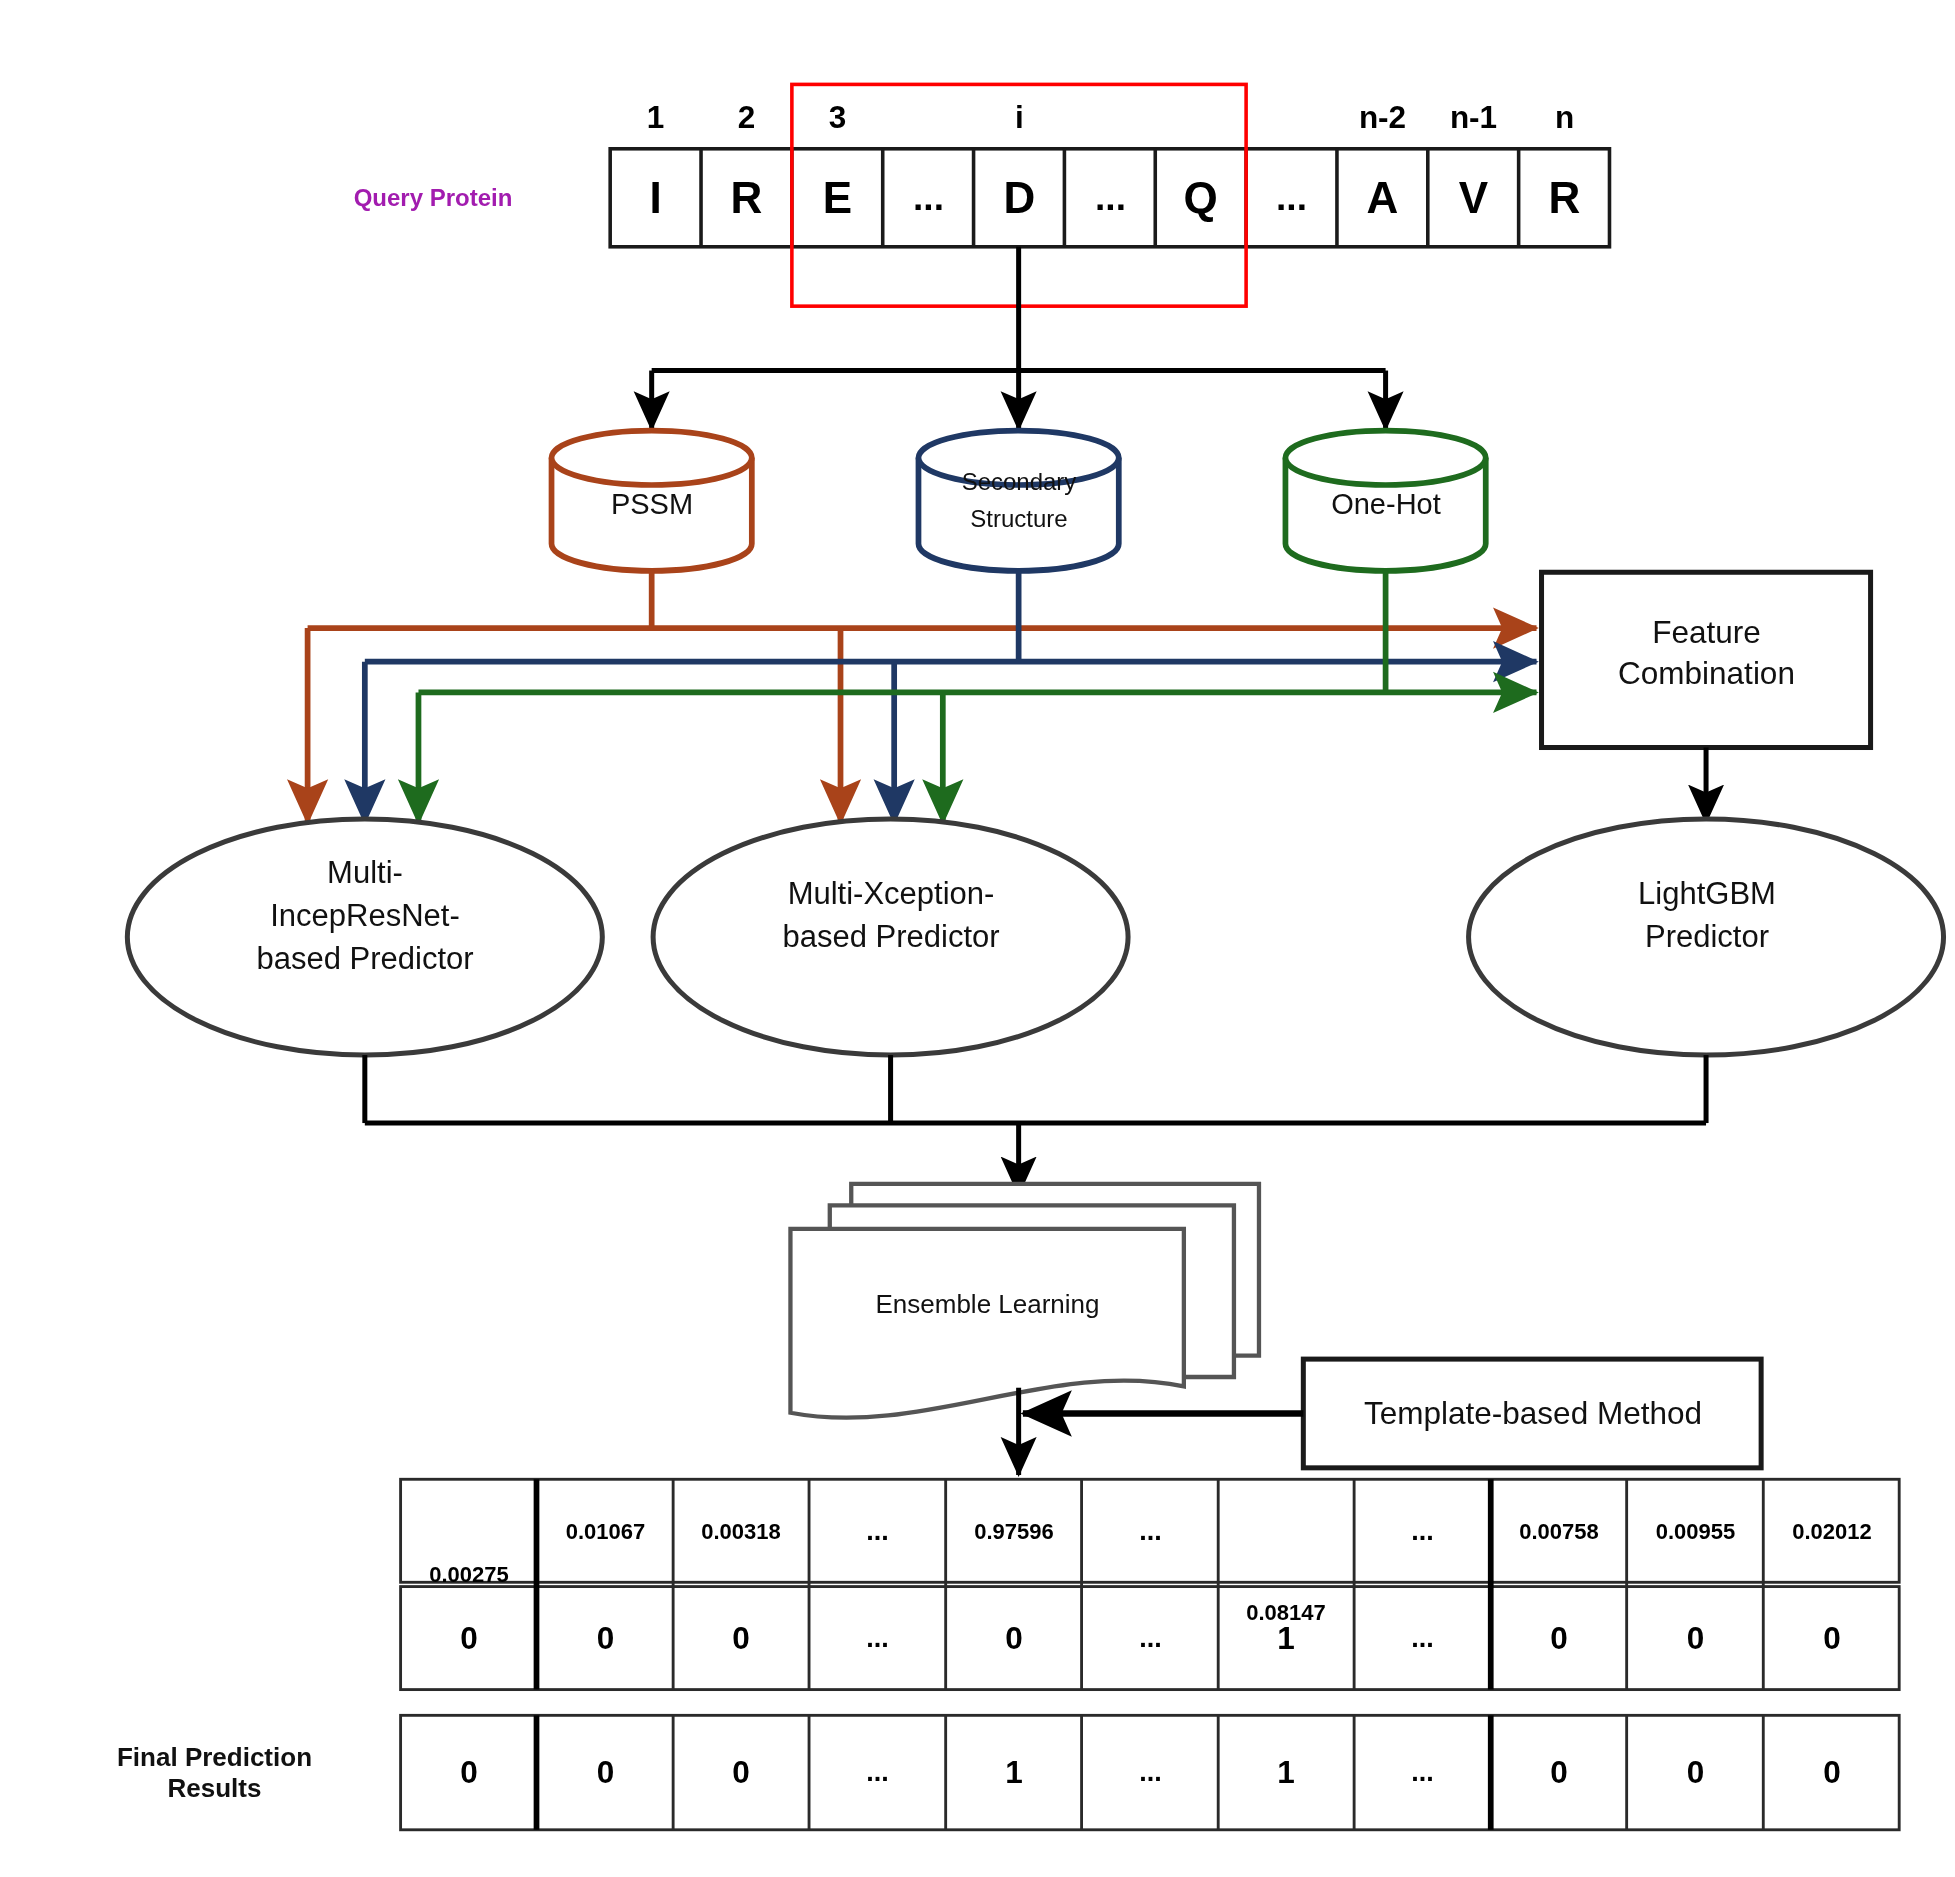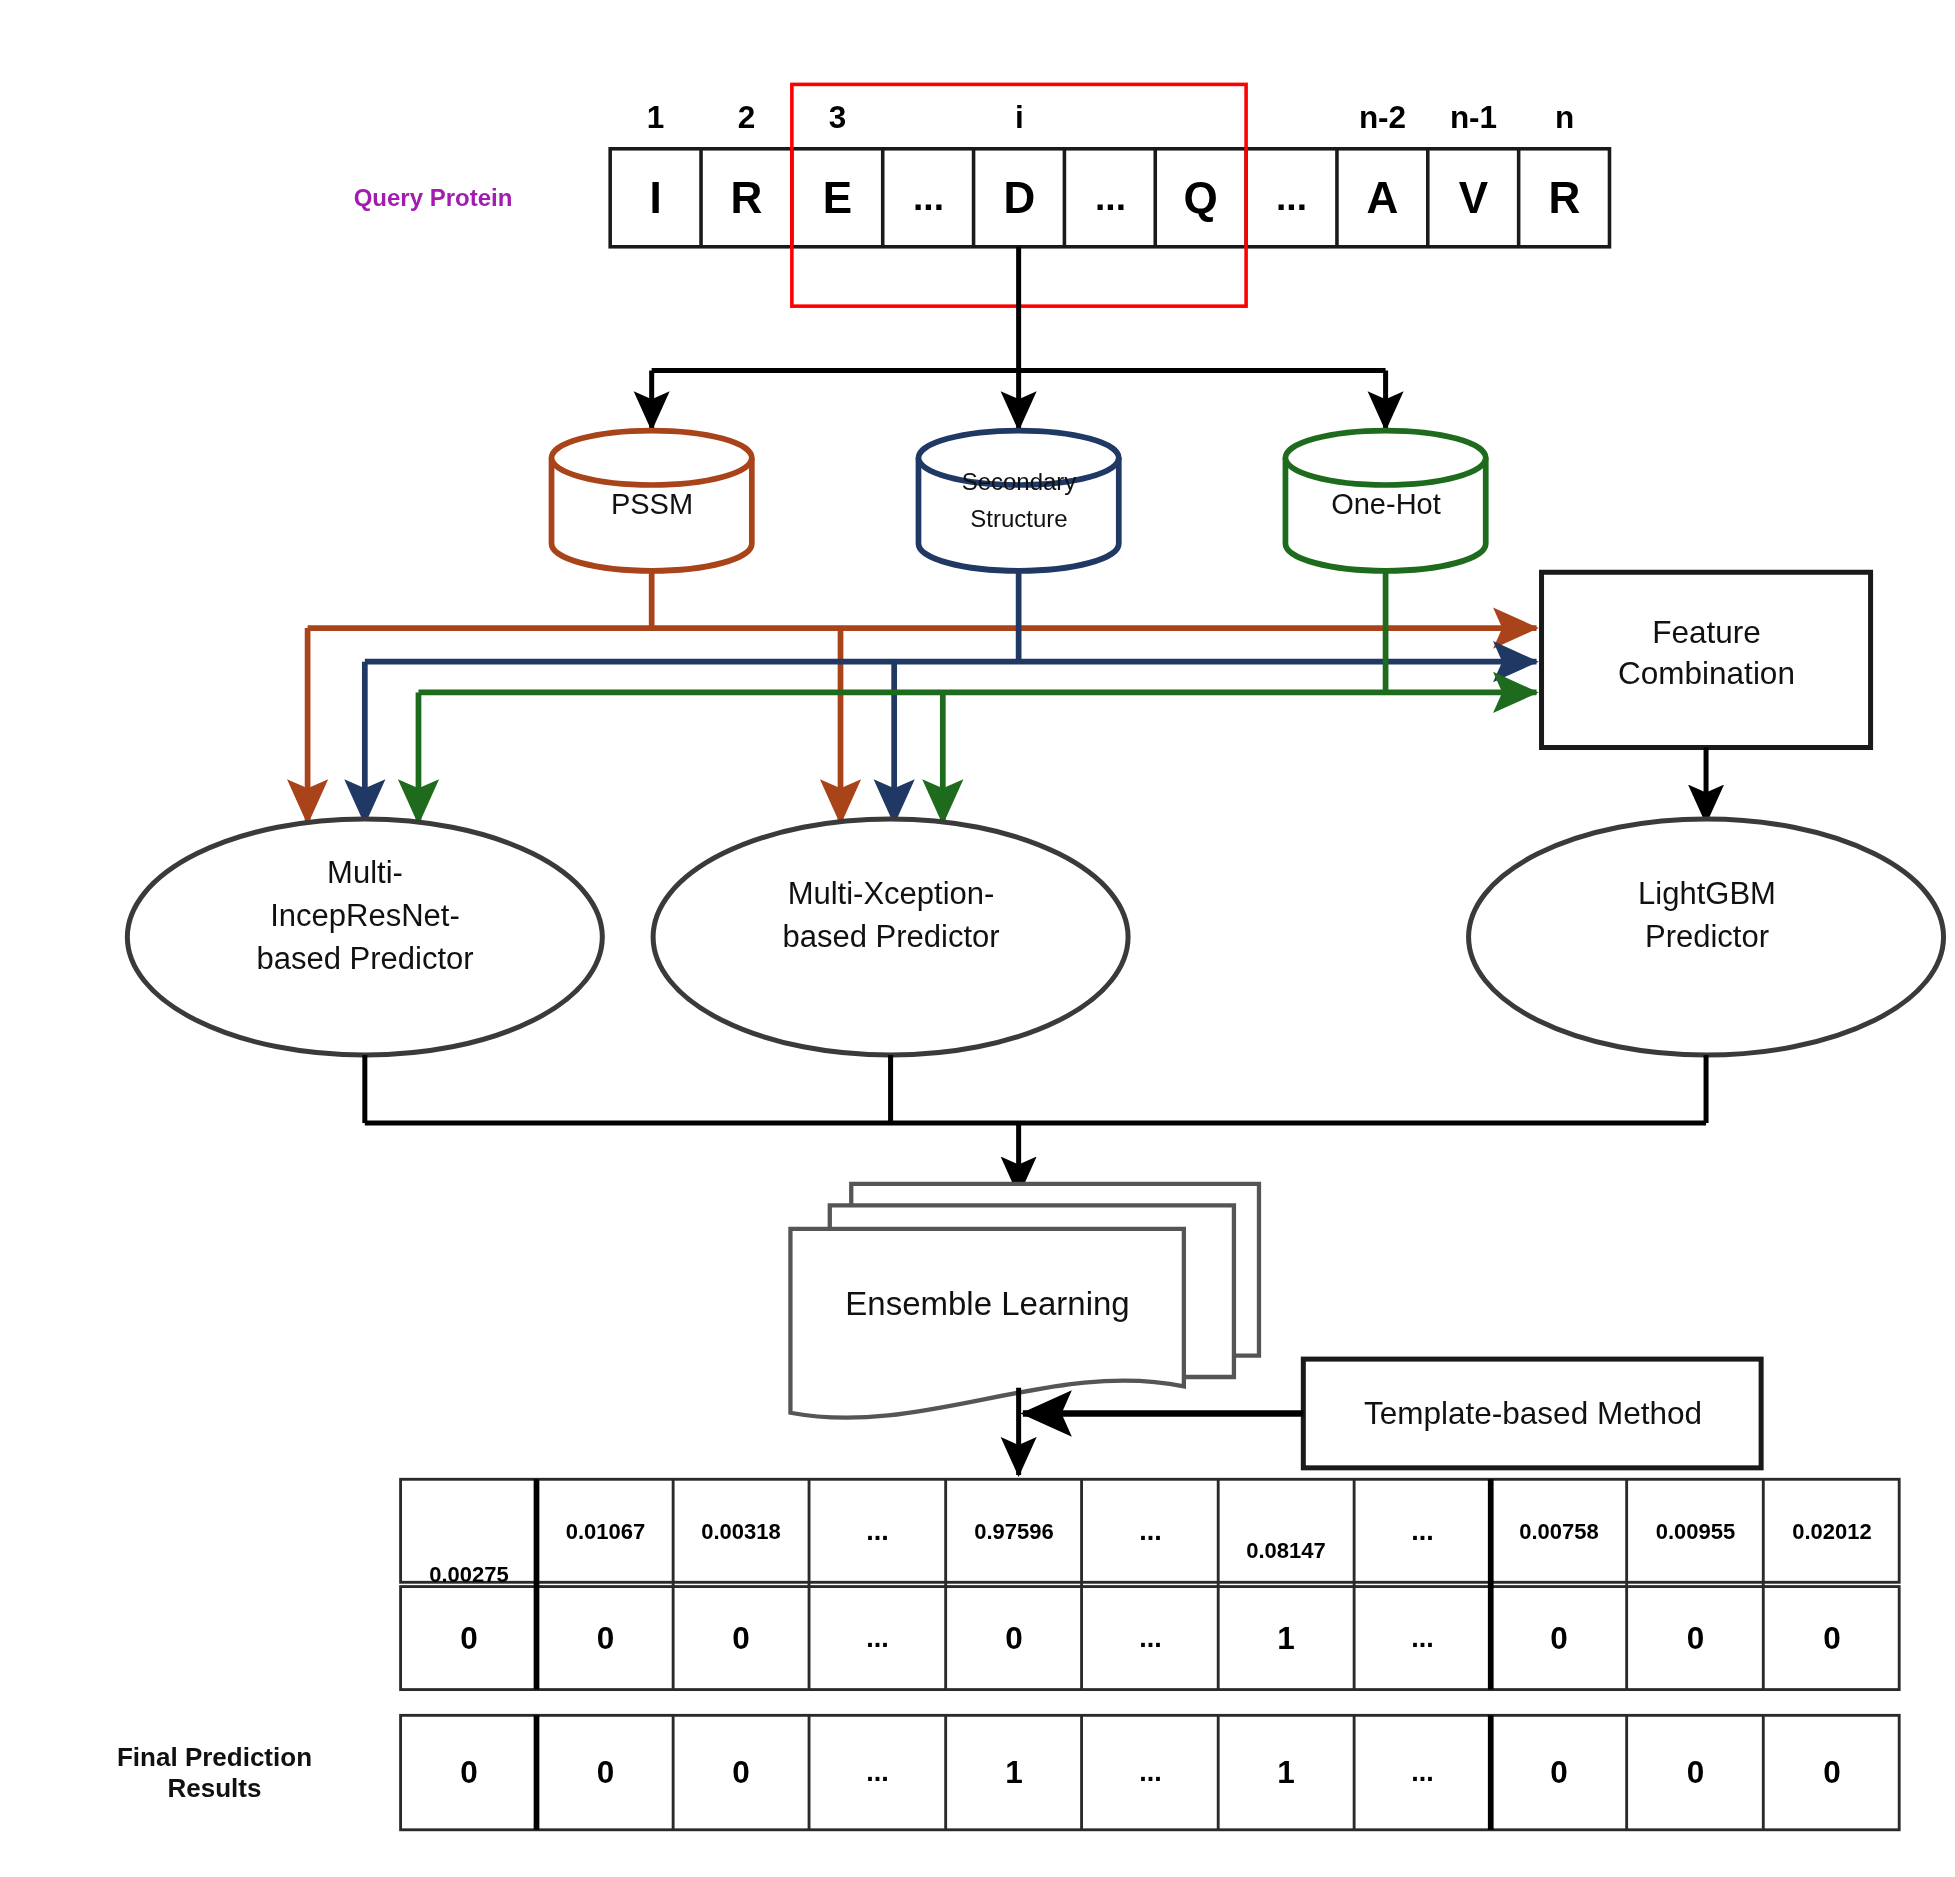--- a/index.html
+++ b/index.html
@@ -263,34 +263,34 @@
   <div class="lbl node-text" style="left:143px; top:853px; width:444px; height:40px;">Multi-</div>
   <div class="lbl node-text" style="left:143px; top:896px; width:444px; height:40px;">IncepResNet-</div>
   <div class="lbl node-text" style="left:143px; top:939px; width:444px; height:40px;">based Predictor</div>
 
   <div class="lbl node-text" style="left:669px; top:874px; width:444px; height:40px;">Multi-Xception-</div>
   <div class="lbl node-text" style="left:669px; top:917px; width:444px; height:40px;">based Predictor</div>
 
   <div class="lbl node-text" style="left:1485px; top:874px; width:444px; height:40px;">LightGBM</div>
   <div class="lbl node-text" style="left:1485px; top:917px; width:444px; height:40px;">Predictor</div>
 
-  <div class="lbl node-text" style="left:791px; top:1281px; width:393px; height:46px; font-size:33px;">Ensemble Learning</div>
+  <div class="lbl node-text" style="left:791px; top:1281px; width:393px; height:46px; font-size:26px;">Ensemble Learning</div>
 
   <div class="lbl box-text" style="left:1304px; top:1359px; width:458px; height:109px;">Template-based Method</div>
 
   <div class="lbl row-label" style="left:39px; top:1716px; width:351px; height:114px;">Final Prediction
 Results</div>
 
   <div class="lbl cell-prob" style="left:401px;  top:1480px; width:136px; height:103px;margin-top:43px;">0.00275</div>
   <div class="lbl cell-prob" style="left:537px;  top:1480px; width:137px; height:103px;">0.01067</div>
   <div class="lbl cell-prob" style="left:673px;  top:1480px; width:136px; height:103px;">0.00318</div>
   <div class="lbl cell-ell" style="left:809px; top:1480px; width:137px; height:103px;">...</div>
   <div class="lbl cell-prob" style="left:946px; top:1480px; width:136px; height:103px;">0.97596</div>
   <div class="lbl cell-ell" style="left:1082px; top:1480px; width:137px; height:103px;">...</div>
-  <div class="lbl cell-prob" style="left:1218px; top:1502px; width:136px; height:98px;">0.08147</div>
+  <div class="lbl cell-prob" style="left:1218px; top:1564px; width:136px; height:98px;">0.08147</div>
   <div class="lbl cell-ell" style="left:1354px; top:1480px; width:137px; height:103px;">...</div>
   <div class="lbl cell-prob" style="left:1491px; top:1480px; width:136px; height:103px;">0.00758</div>
   <div class="lbl cell-prob" style="left:1627px; top:1480px; width:137px; height:103px;">0.00955</div>
   <div class="lbl cell-prob" style="left:1764px; top:1480px; width:136px; height:103px;">0.02012</div>
 
   <div class="lbl cell-bin" style="left:401px;  top:1587px; width:136px; height:103px;">0</div>
   <div class="lbl cell-bin" style="left:537px;  top:1587px; width:137px; height:103px;">0</div>
   <div class="lbl cell-bin" style="left:673px;  top:1587px; width:136px; height:103px;">0</div>
   <div class="lbl cell-ell" style="left:809px; top:1587px; width:137px; height:103px;">...</div>
   <div class="lbl cell-bin" style="left:946px; top:1587px; width:136px; height:103px;">0</div>

